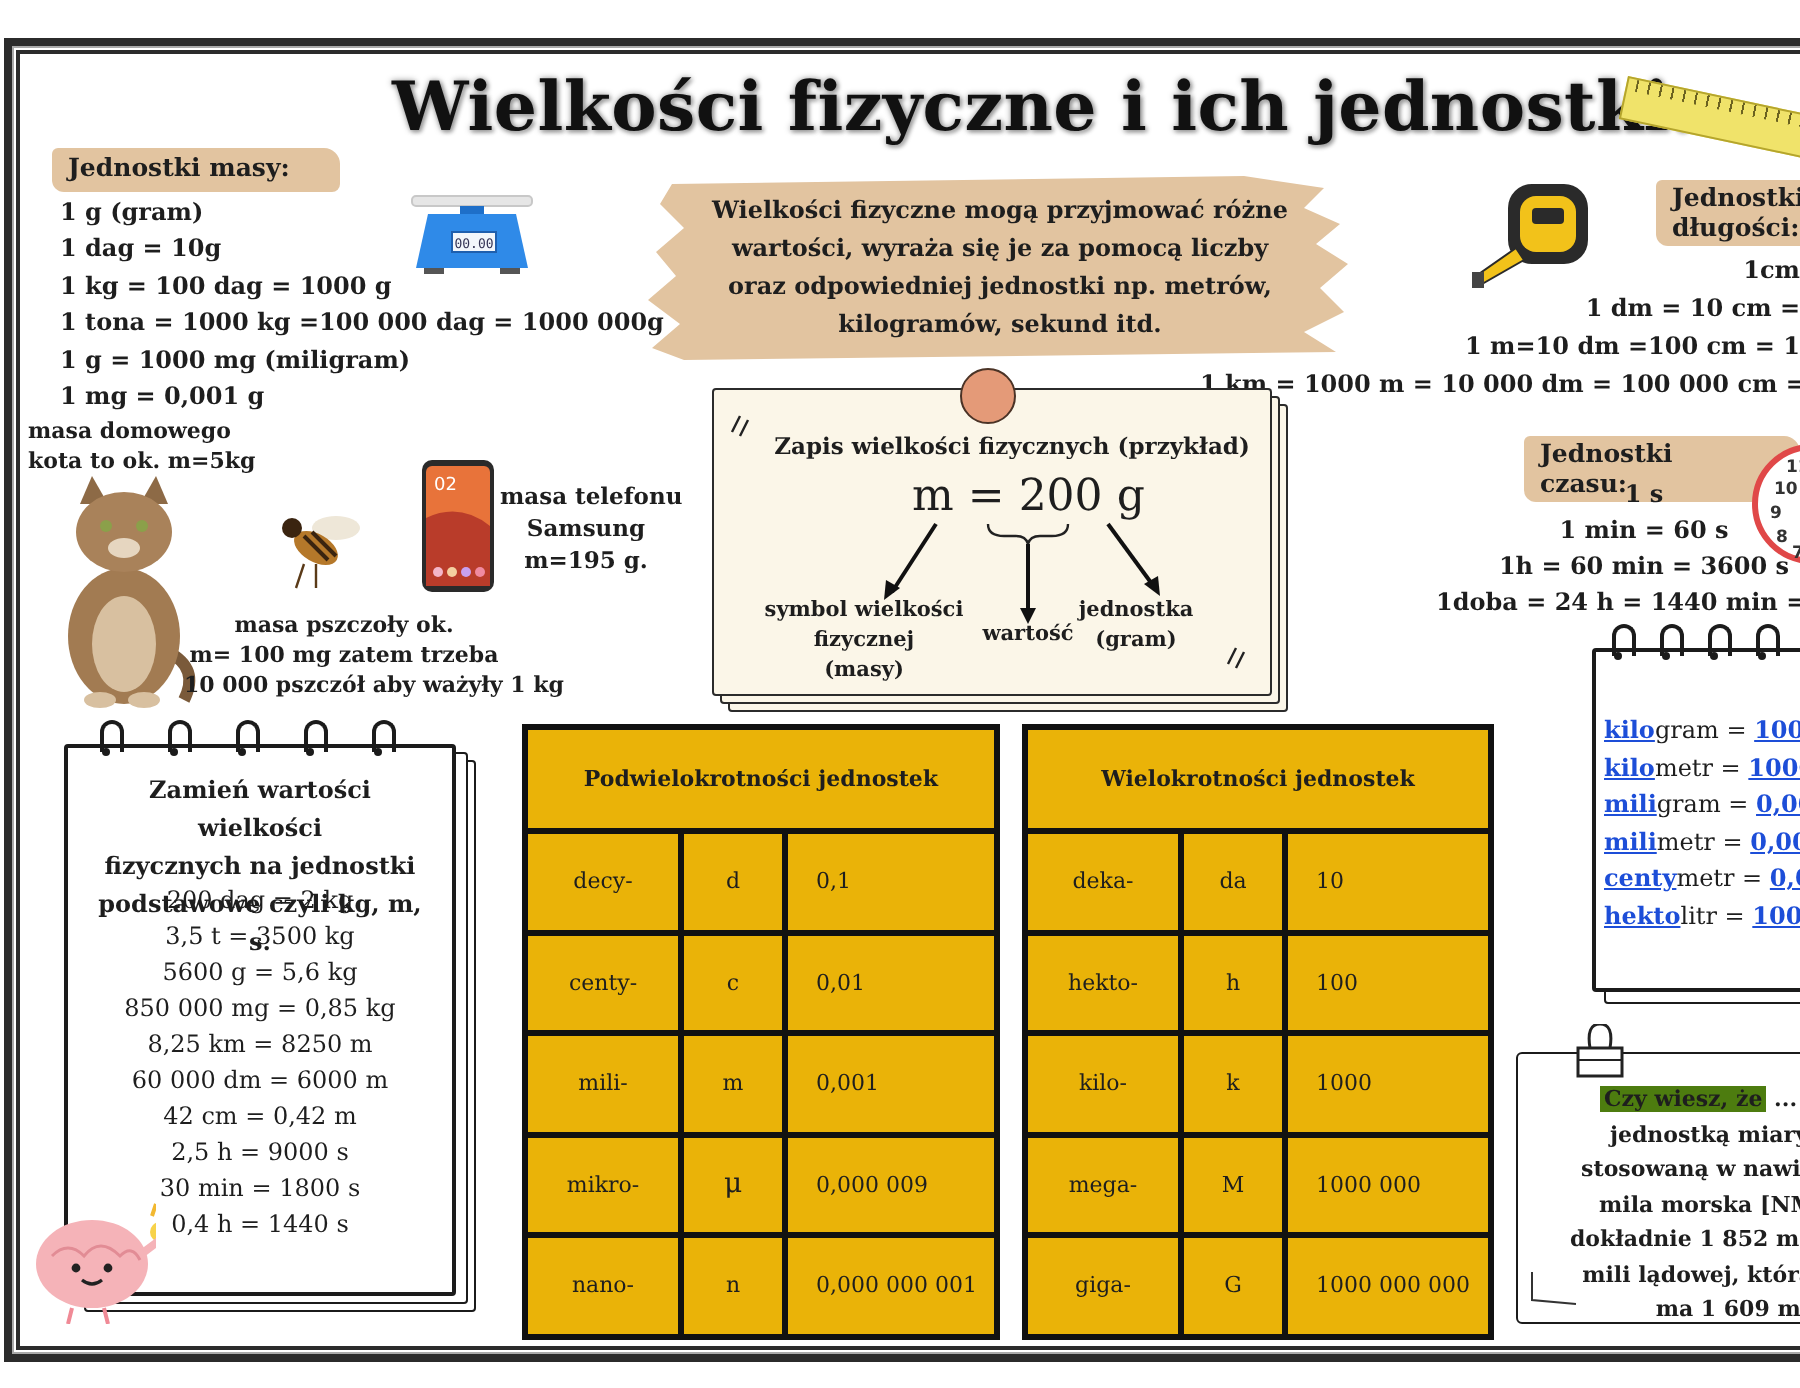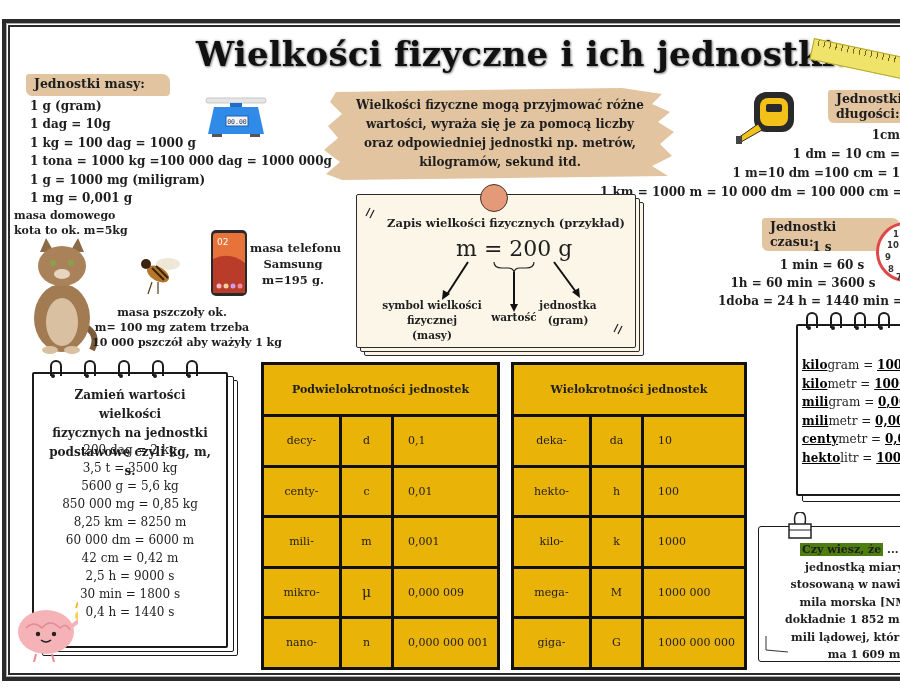--- a/index.html
+++ b/index.html
@@ -71,21 +71,21 @@
 
     table.units { position: absolute; border-collapse: collapse; background: #eab308; font-size: 11px; font-family: "DejaVu Serif", "Liberation Serif", serif; }
     table.units td, table.units th { border: 3px solid #111; }
     table.units th { height: 52px; font-weight: bold; font-size: 11px; }
     table.units td { height: 50.5px; }
     table.units td.pfx { width: 78px; text-align: center; }
     table.units td.sym { width: 52px; text-align: center; }
     table.units td.val { padding-left: 14px; }
 
     .prefix-card-lines { left: 802px; top: 356px; font-size: 12px; line-height: 18.5px; white-space: nowrap; }
-    .red { color: #000000; text-decoration: underline; font-weight: bold; }
+    .red { color: #1d4ed8; text-decoration: underline; font-weight: bold; }
 
     .fact-card { left: 758px; top: 526px; width: 170px; height: 136px; }
     .fact-text { left: 760px; top: 541px; width: 212px; font-size: 11px; font-weight: bold; line-height: 17.5px; text-align: center; }
     .fact-hl { background: #4d7c0f; padding: 0 2px; }
     .clip { left: 785px; top: 512px; width: 30px; height: 28px; }
   </style>
 </head>
 <body>
 
 <div class="frame-outer"></div>
@@ -237,21 +237,21 @@
 <div class="abs ex-label" style="left:486px;top:310px;width:56px;">wartość</div>
 <div class="abs ex-label" style="left:538px;top:298px;width:60px;">
   <div>jednostka</div>
   <div>(gram)</div>
 </div>
 
 <div class="abs time-label tan-label">Jednostki czasu:</div>
 <div class="abs time-lines">
   <div style="margin-left:44px">1 s</div>
   <div style="margin-left:44px">1 min = 60 s</div>
-  <div style="margin-left:25px">1h = 60 min = 3600 s</div>
+  <div style="margin-left:44px">1h = 60 min = 3600 s</div>
   <div class="last">1doba = 24 h = 1440 min = 86 4</div>
 </div>
 <div class="abs clock">
   <span class="clock-num" style="left:14px;top:4px;">11</span>
   <span class="clock-num" style="left:8px;top:15px;">10</span>
   <span class="clock-num" style="left:6px;top:27px;">9</span>
   <span class="clock-num" style="left:9px;top:39px;">8</span>
   <span class="clock-num" style="left:17px;top:47px;">7</span>
 </div>
 

